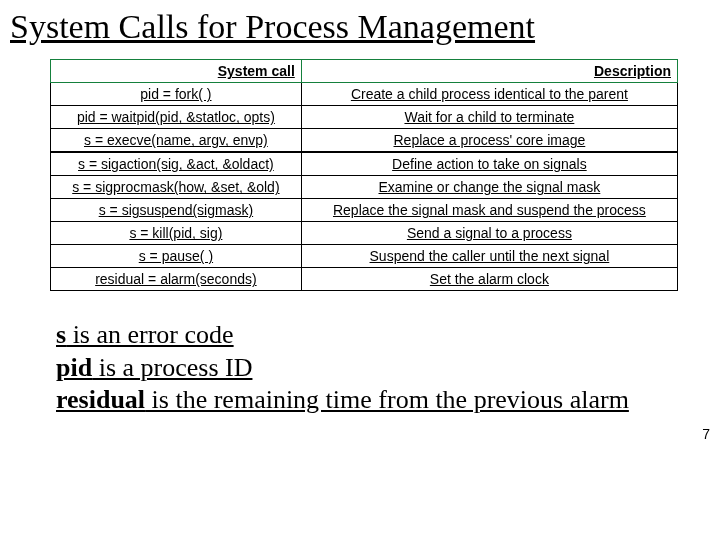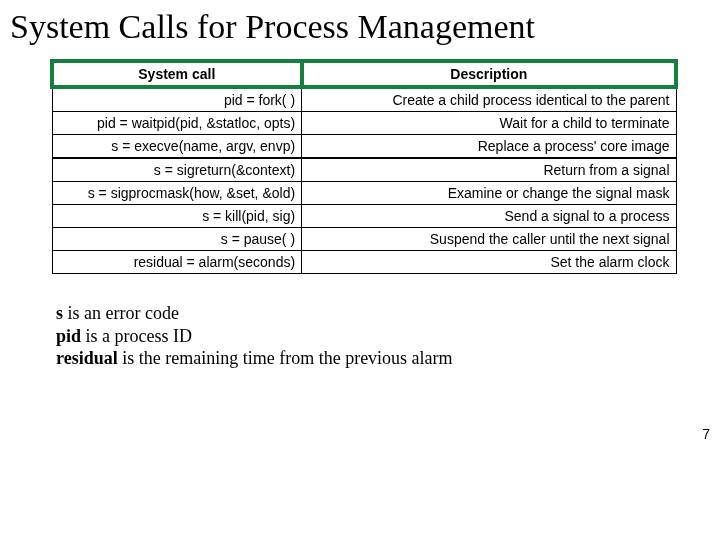--- a/index.html
+++ b/index.html
@@ -11,55 +11,56 @@
     font-family: "Times New Roman", Times, serif;
     color: #000;
     position: relative;
     overflow: hidden;
   }
   .slide {
     width: 720px;
     height: 452px;
     position: relative;
     padding: 8px 10px 0 10px;
+    text-decoration: underline;
   }
   .title {
     font-size: 34px;
     line-height: 1.1;
     margin: 0 0 14px 0;
     font-weight: normal;
   }
   .table-wrap {
     margin: 0 32px 0 40px;
   }
   table {
     width: 100%;
     border-collapse: collapse;
     font-family: Arial, Helvetica, sans-serif;
     font-size: 14px;
   }
   th {
     font-weight: bold;
-    text-align: center;
-    border: 4px solid #15803d;
+    text-align: right;
+    border: 1px solid #15803d;
     padding: 3px 6px;
     white-space: nowrap;
   }
   td {
     border: 1px solid #000;
-    padding: 3px 6px;
-    text-align: right;
+    padding: 3px 12px;
+    text-align: center;
     vertical-align: top;
   }
   td.call { width: 40%; white-space: nowrap; }
   td.desc { width: 60%; }
   tbody.group-gap tr:first-child td { border-top: 2px solid #000; }
   .notes {
     margin: 28px 0 0 46px;
-    font-size: 18px;
+    font-size: 26px;
     line-height: 1.25;
   }
   .notes .b { font-weight: bold; }
   .pagenum {
     position: absolute;
     right: 10px;
     bottom: 10px;
     font-family: Arial, Helvetica, sans-serif;
     font-size: 14px;
     color: #000;
@@ -89,26 +90,30 @@
           <td class="call">pid = waitpid(pid, &amp;statloc, opts)</td>
           <td class="desc">Wait for a child to terminate</td>
         </tr>
         <tr>
           <td class="call">s = execve(name, argv, envp)</td>
           <td class="desc">Replace a process' core image</td>
         </tr>
       </tbody>
       <tbody class="group-gap">
         <tr>
-          <td class="call">s = sigreturn(&amp;context)</td>
-          <td class="desc">Return from a signal</td>
+          <td class="call">s = sigaction(sig, &amp;act, &amp;oldact)</td>
+          <td class="desc">Define action to take on signals</td>
         </tr>
         <tr>
           <td class="call">s = sigprocmask(how, &amp;set, &amp;old)</td>
           <td class="desc">Examine or change the signal mask</td>
+        </tr>
+        <tr>
+          <td class="call">s = sigsuspend(sigmask)</td>
+          <td class="desc">Replace the signal mask and suspend the process</td>
         </tr>
         <tr>
           <td class="call">s = kill(pid, sig)</td>
           <td class="desc">Send a signal to a process</td>
         </tr>
         <tr>
           <td class="call">s = pause( )</td>
           <td class="desc">Suspend the caller until the next signal</td>
         </tr>
         <tr>

